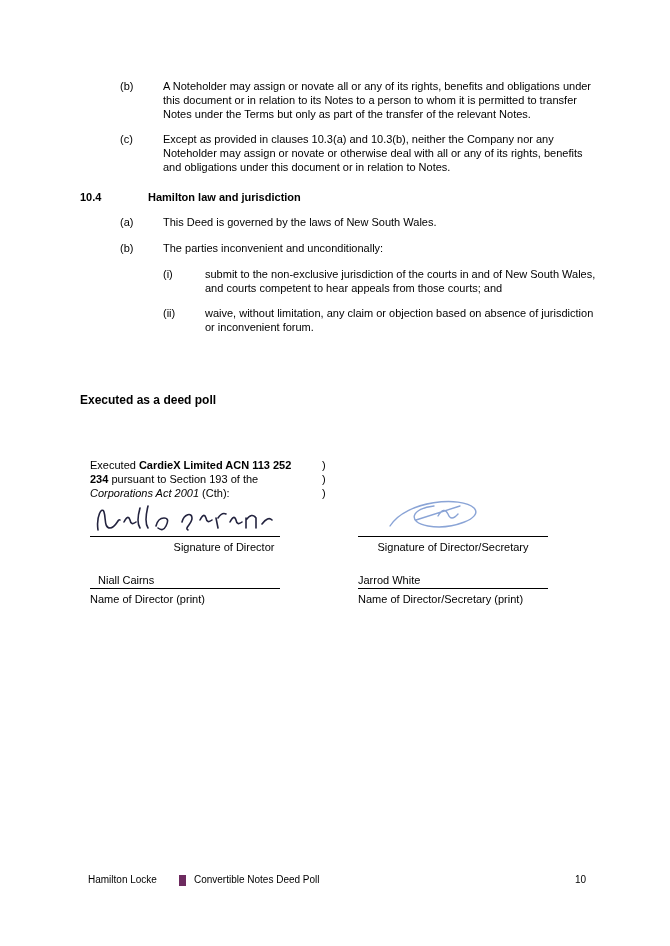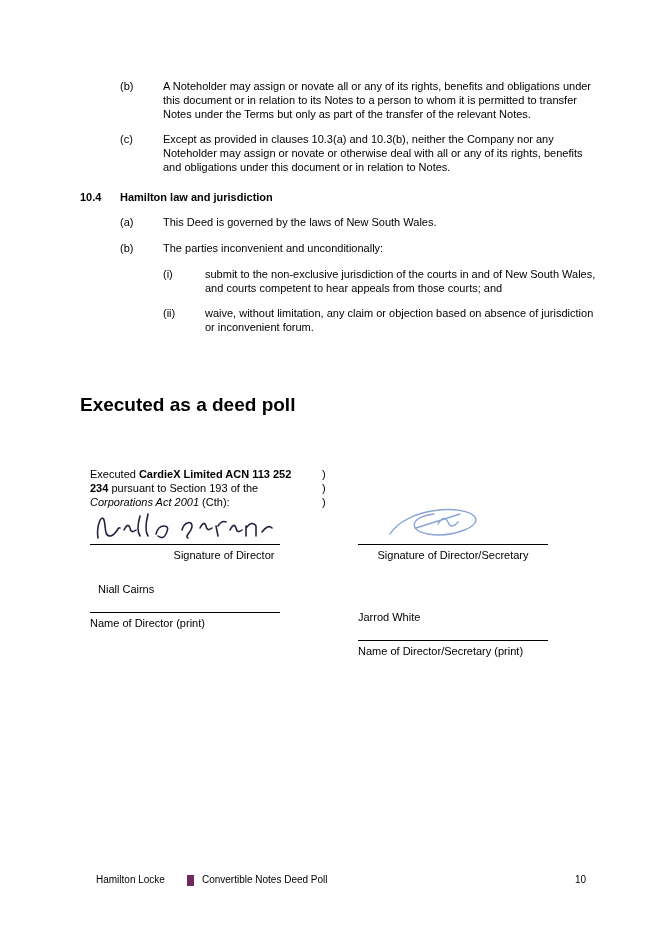--- a/index.html
+++ b/index.html
@@ -20,25 +20,25 @@
   .content {
     position: absolute;
     top: 80px; left: 80px; right: 74px;
   }
   .clause-row { display: flex; margin-bottom: 12px; }
   .indent-1 { margin-left: 40px; }
   .indent-2 { margin-left: 83px; }
   .marker-a { flex: 0 0 43px; }
   .marker-r { flex: 0 0 42px; }
   .clause-text { flex: 1; }
-  .section-head { display: flex; margin-top: 16px; margin-bottom: 12px; font-weight: bold; }
+  .section-head { display: flex; margin-top: 16px; margin-bottom: 12px; font-weight: bold; gap: 28px; }
   .section-num { flex: 0 0 40px; }
 
   .exec-heading {
-    font-size: 19px;
+    font-size: 12px;
     font-weight: bold;
     margin-top: 58px;
   }
 
   .exec-block {
     display: flex;
     margin-top: 50px;
     margin-left: 10px;
   }
   .exec-text { width: 218px; line-height: 1.3; }
@@ -54,33 +54,33 @@
     width: 190px;
     position: relative;
     height: 34px;
   }
   .sig-image { position: absolute; left: 0; bottom: -4px; }
   .sig-image-right { position: absolute; left: 18px; bottom: -2px; }
   .sig-label { margin-top: 4px; }
 
   .name-row { display: flex; margin-left: 10px; margin-top: 20px; }
   .name-col-left { width: 268px; }
-  .name-col-right { width: 190px; margin-top: 28px; }
+  .name-col-right { width: 190px; }
   .name-line {
     border-bottom: 1px solid #000;
     width: 190px;
     padding-left: 8px;
-    padding-bottom: 15px;
+    padding-bottom: 0;
   }
   .name-line.right { padding-left: 0; }
   .name-label { margin-top: 4px; }
 
   .footer {
     position: absolute;
-    left: 96px; right: 84px;
+    left: 88px; right: 84px;
     top: 874px;
     font-size: 10px;
   }
   .footer-line1 { display: flex; align-items: center; }
   .footer-square {
     display: inline-block;
     width: 7px; height: 11px;
     background: var(--accent, #6d2a5f);
     margin: 0 8px 0 22px;
   }

